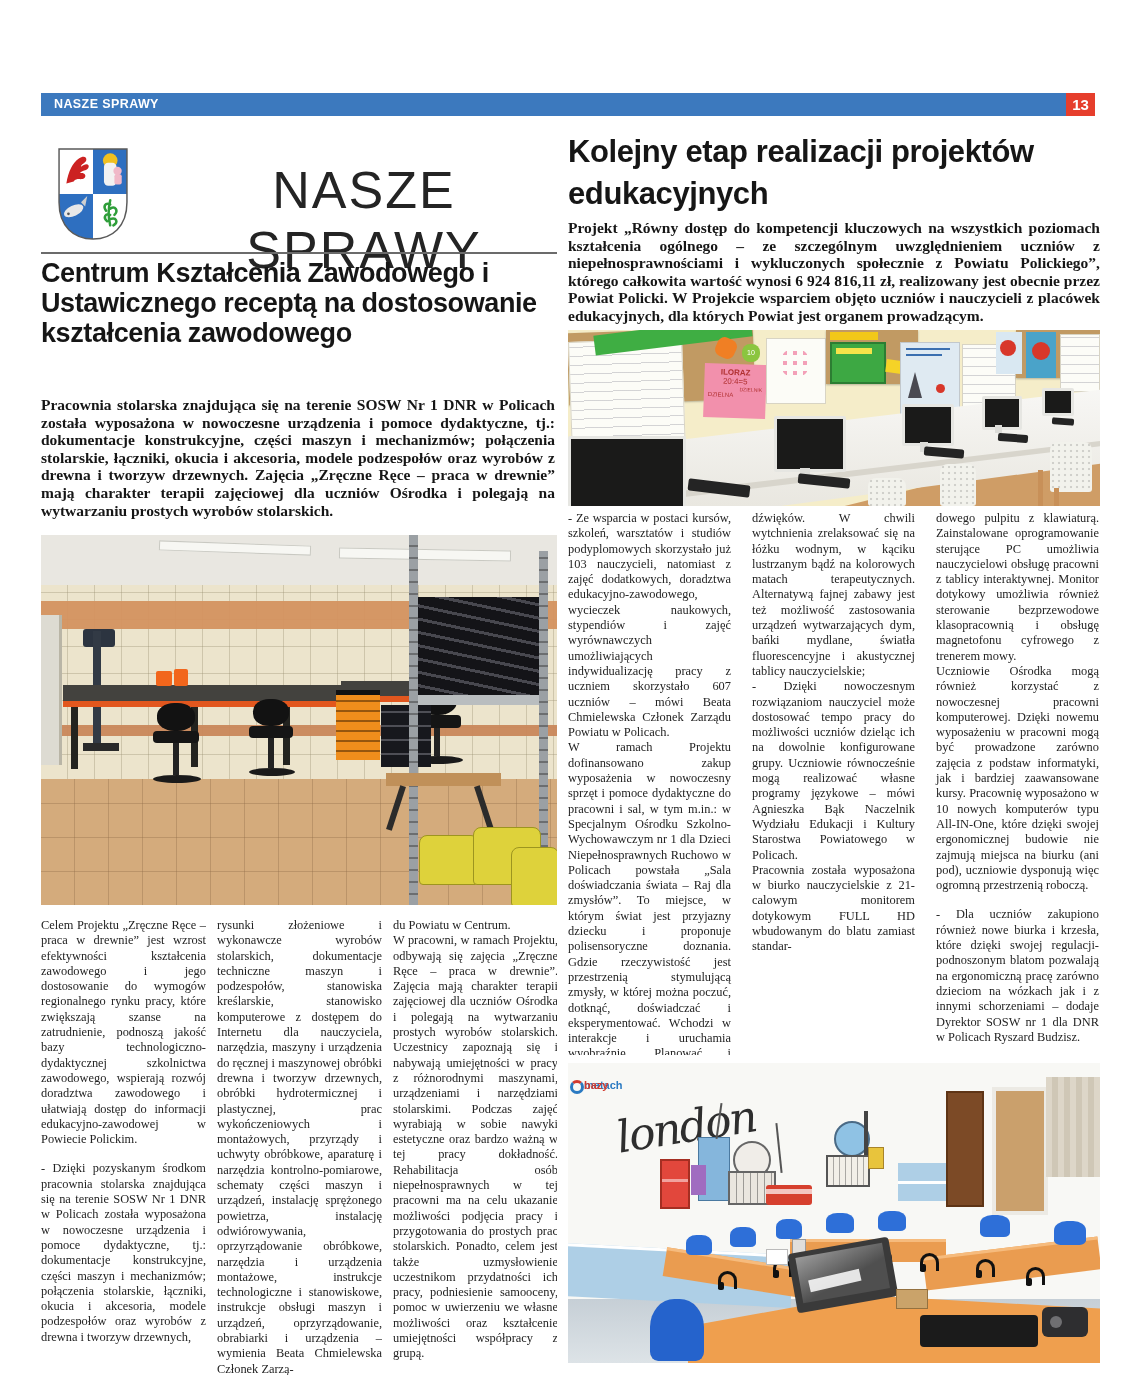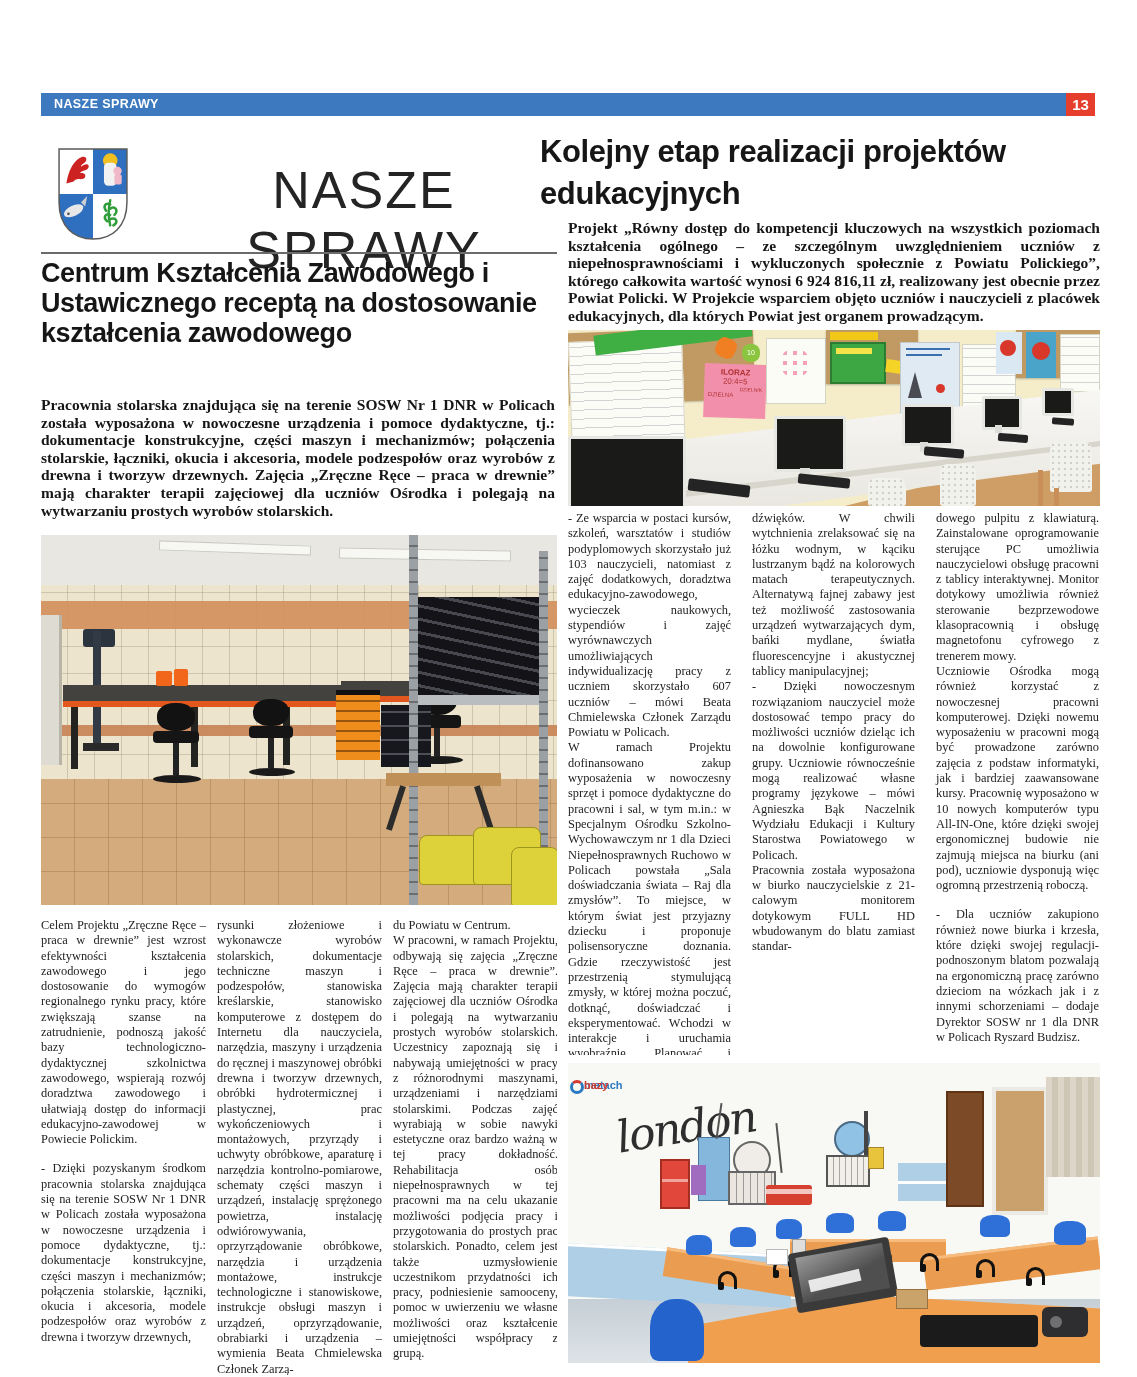--- a/index.html
+++ b/index.html
@@ -20,21 +20,21 @@
   
   .masthead-title{position:absolute;left:168px;top:160px;width:392px;font-family:"Liberation Sans",sans-serif;
                   font-size:52px;letter-spacing:2px;color:#242424;text-align:center;}
   .rule{position:absolute;left:41px;top:252px;width:516px;height:0;border-top:2px solid #6b6b6b;}
 
   
   .headline-l{position:absolute;left:41px;top:258px;width:516px;font-family:"Liberation Sans",sans-serif;
               font-weight:bold;font-size:27px;line-height:30px;letter-spacing:-.4px;color:#161616;}
   .lead-l{position:absolute;left:41px;top:396px;width:514px;font-weight:bold;font-size:15.5px;line-height:17.6px;
           text-align:justify;color:#161616;}
-  .headline-r{position:absolute;left:540px;top:131px;width:532px;font-family:"Liberation Sans",sans-serif;
+  .headline-r{position:absolute;left:568px;top:131px;width:532px;font-family:"Liberation Sans",sans-serif;
               font-weight:bold;font-size:31px;line-height:42px;letter-spacing:-.4px;color:#161616;}
   .lead-r{position:absolute;left:568px;top:219px;width:532px;font-weight:bold;font-size:15.5px;line-height:17.6px;
           text-align:justify;color:#161616;}
 
   
   .cols{position:absolute;display:flex;overflow:hidden;}
   .cols-l{left:41px;top:918px;width:516px;height:457px;gap:11px;}
   .cols-r{left:568px;top:511px;width:532px;height:544px;gap:21px;}
   .col{width:165px;flex:0 0 165px;}
   .cols-r .col{width:163px;flex:0 0 163px;}
@@ -329,21 +329,21 @@
     <div class="p2-kbd" style="left:430px;top:104px;width:30px;height:8px;transform:rotate(4deg);"></div>
     <div class="p2-kbd" style="left:484px;top:88px;width:22px;height:7px;transform:rotate(4deg);"></div>
   </div>
 
   <div class="cols cols-r">
     <div class="col">
       <p>- Ze wsparcia w postaci kursów, szkoleń, warsztatów i studiów podyplomowych skorzystało już 103 nauczycieli, natomiast z zajęć dodatkowych, doradztwa edukacyjno-zawodowego, wycieczek naukowych, stypendiów i zajęć wyrównawczych umożliwiających indywidualizację pracy z uczniem skorzystało 607 uczniów – mówi Beata Chmielewska Członek Zarządu Powiatu w Policach.</p>
       <p>W ramach Projektu dofinansowano zakup wyposażenia w nowoczesny sprzęt i pomoce dydaktyczne do pracowni i sal, w tym m.in.: w Specjalnym Ośrodku Szkolno-Wychowawczym nr 1 dla Dzieci Niepełnosprawnych Ruchowo w Policach powstała „Sala doświadczania świata – Raj dla zmysłów”. To miejsce, w którym świat jest przyjazny dziecku i proponuje polisensoryczne doznania. Gdzie rzeczywistość jest przestrzenią stymulującą zmysły, w której można poczuć, dotknąć, doświadczać i eksperymentować. Wchodzi w interakcje i uruchamia wyobraźnię. Planować i inicjować grę świateł, iluminacji obrazów, ruch światłowodów, kaskadę wody i</p>
     </div>
     <div class="col">
-      <p>dźwięków. W chwili wytchnienia zrelaksować się na łóżku wodnym, w kąciku lustrzanym bądź na kolorowych matach terapeutycznych. Alternatywą fajnej zabawy jest też możliwość zastosowania urządzeń wytwarzających dym, bańki mydlane, światła fluorescencyjne i akustycznej tablicy manipulacyjnej;</p>
+      <p>dźwięków. W chwili wytchnienia zrelaksować się na łóżku wodnym, w kąciku lustrzanym bądź na kolorowych matach terapeutycznych. Alternatywą fajnej zabawy jest też możliwość zastosowania urządzeń wytwarzających dym, bańki mydlane, światła fluorescencyjne i akustycznej tablicy nauczycielskie;</p>
       <p>- Dzięki nowoczesnym rozwiązaniom nauczyciel może dostosować tempo pracy do możliwości uczniów dzieląc ich na dowolnie konfigurowane grupy. Uczniowie równocześnie mogą realizować własne programy językowe – mówi Agnieszka Bąk Naczelnik Wydziału Edukacji i Kultury Starostwa Powiatowego w Policach.</p>
       <p>Pracownia została wyposażona w biurko nauczycielskie z 21-calowym monitorem dotykowym FULL HD wbudowanym do blatu zamiast standar-</p>
     </div>
     <div class="col">
       <p>dowego pulpitu z klawiaturą. Zainstalowane oprogramowanie sterujące PC umożliwia nauczycielowi obsługę pracowni z tablicy interaktywnej. Monitor dotykowy umożliwia również sterowanie bezprzewodowe klasopracownią i obsługę magnetofonu cyfrowego z trenerem mowy.</p>
       <p>Uczniowie Ośrodka mogą również korzystać z nowoczesnej pracowni komputerowej. Dzięki nowemu wyposażeniu w pracowni mogą być prowadzone zarówno zajęcia z podstaw informatyki, jak i bardziej zaawansowane kursy. Pracownię wyposażono w 10 nowych komputerów typu All-IN-One, które dzięki swojej ergonomicznej budowie nie zajmują miejsca na biurku (ani pod), uczniowie dysponują więc ogromną przestrzenią roboczą.</p>
       <p class="gap">- Dla uczniów zakupiono również nowe biurka i krzesła, które dzięki swojej regulacji-podnoszonym blatom pozwalają na ergonomiczną pracę zarówno dzieciom na wózkach jak i z innymi schorzeniami – dodaje Dyrektor SOSW nr 1 dla DNR w Policach Ryszard Budzisz.</p>
     </div>
   </div>
 

